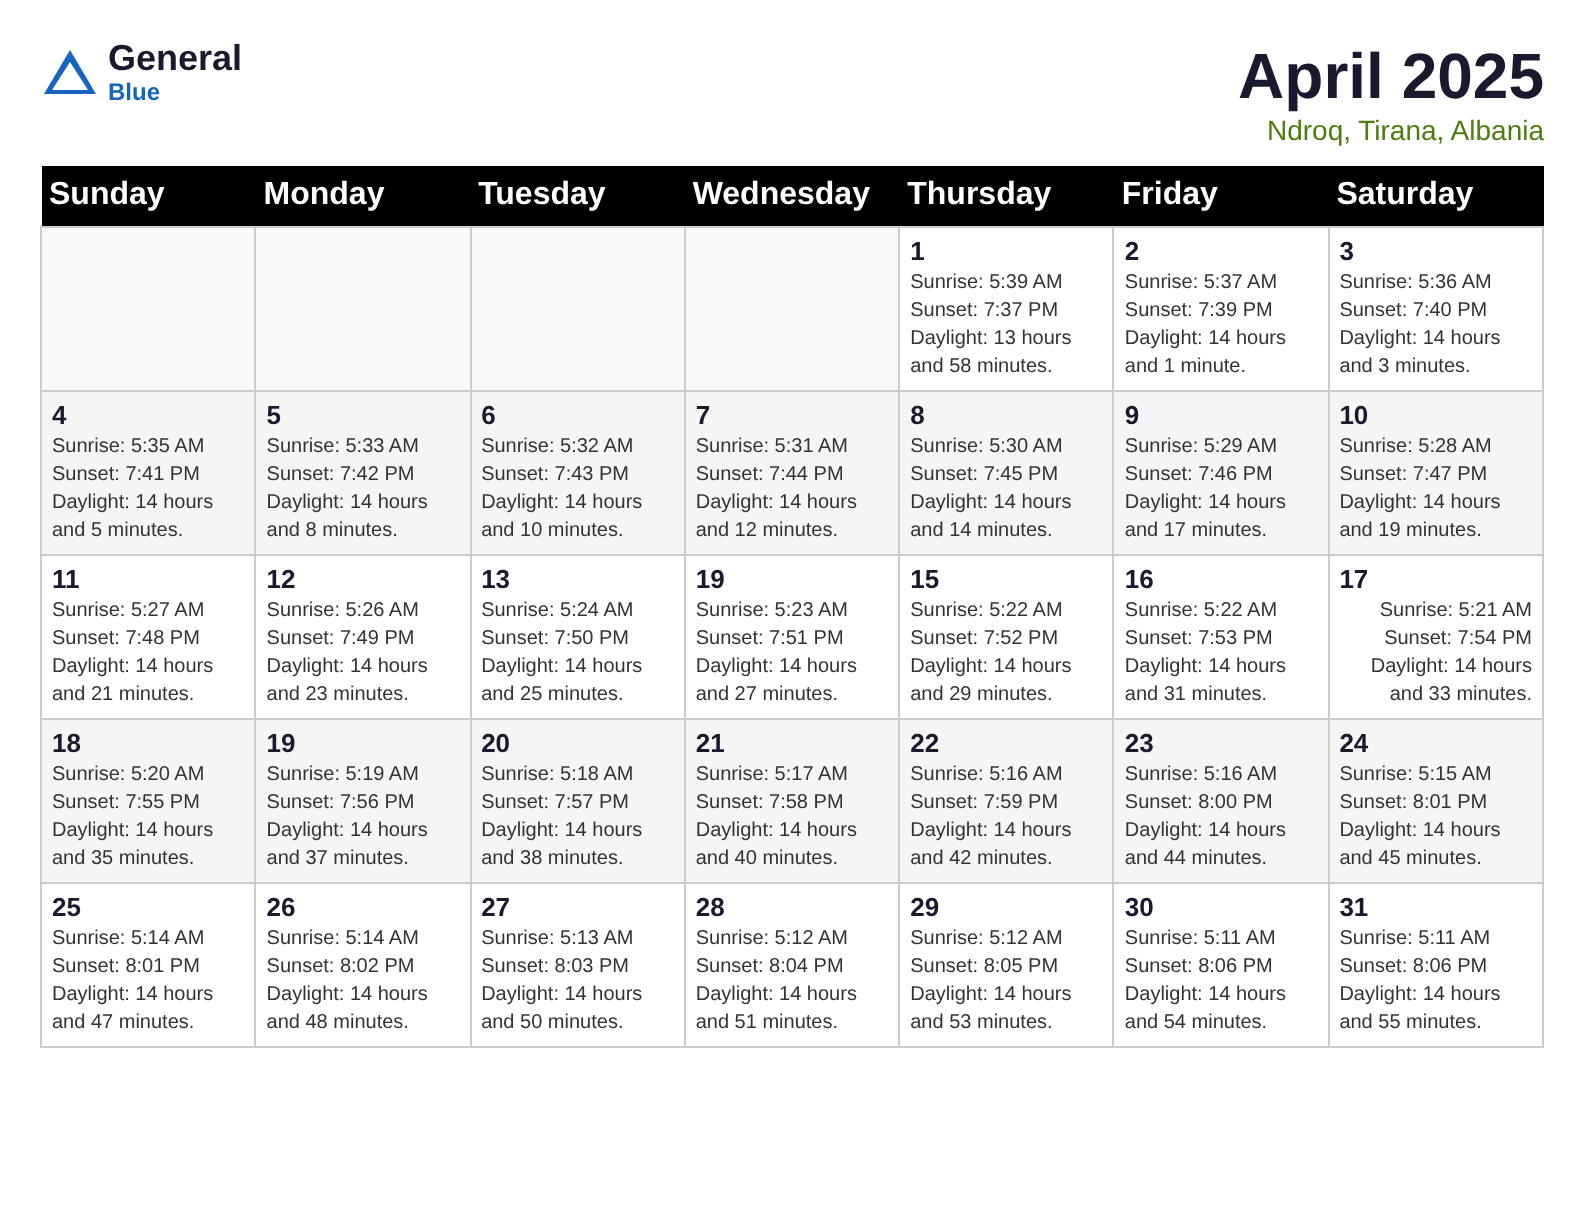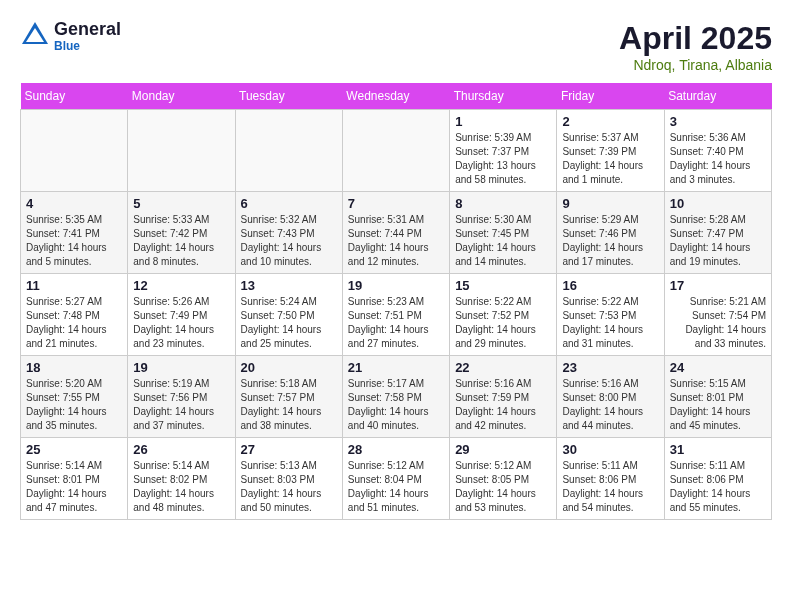--- a/index.html
+++ b/index.html
@@ -11,21 +11,21 @@
       padding: 20px;
     }
     .header {
       display: flex;
       justify-content: space-between;
       align-items: flex-start;
       margin-bottom: 10px;
     }
     .logo {
       display: flex;
-      align-items: flex-start;
+      align-items: flex-end;
     }
     .logo-text {
       display: flex;
       flex-direction: column;
       line-height: 1.1;
     }
     .logo-general {
       font-size: 18px;
       font-weight: bold;
       color: #1a1a2e;
@@ -51,26 +51,26 @@
     .location {
       font-size: 14px;
       color: #4d7c0f;
     }
     table {
       width: 100%;
       border-collapse: collapse;
       font-size: 11px;
     }
     th {
-      background: #d946ef;
+      background: #000000;
       color: #fff;
       padding: 6px 4px;
       text-align: left;
-      font-size: 12px;
-      font-weight: normal;
+      font-size: 16px;
+      font-weight: bold;
     }
     td {
       border: 1px solid #ccc;
       vertical-align: top;
       padding: 4px 5px;
       width: calc(100% / 7);
       height: 80px;
       background: #fff;
     }
     tr:nth-child(even) td {

